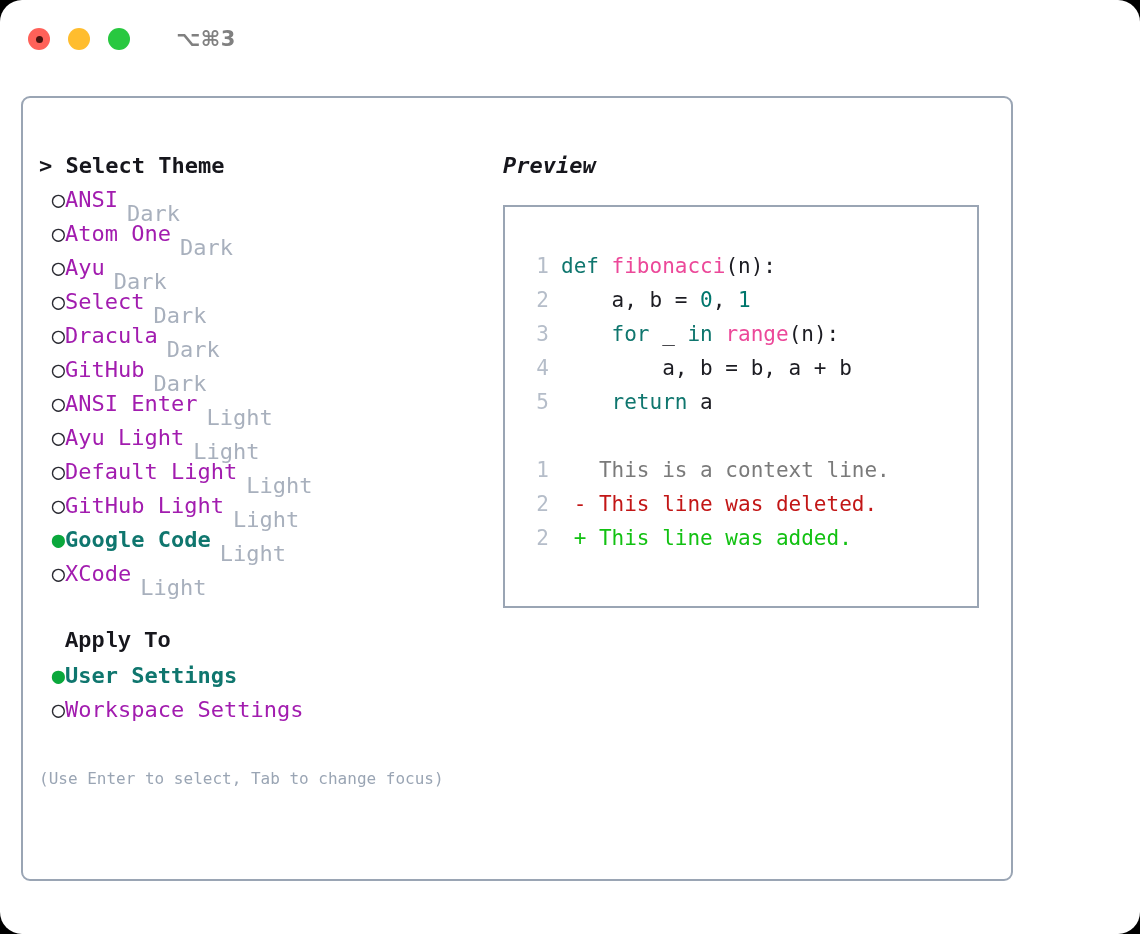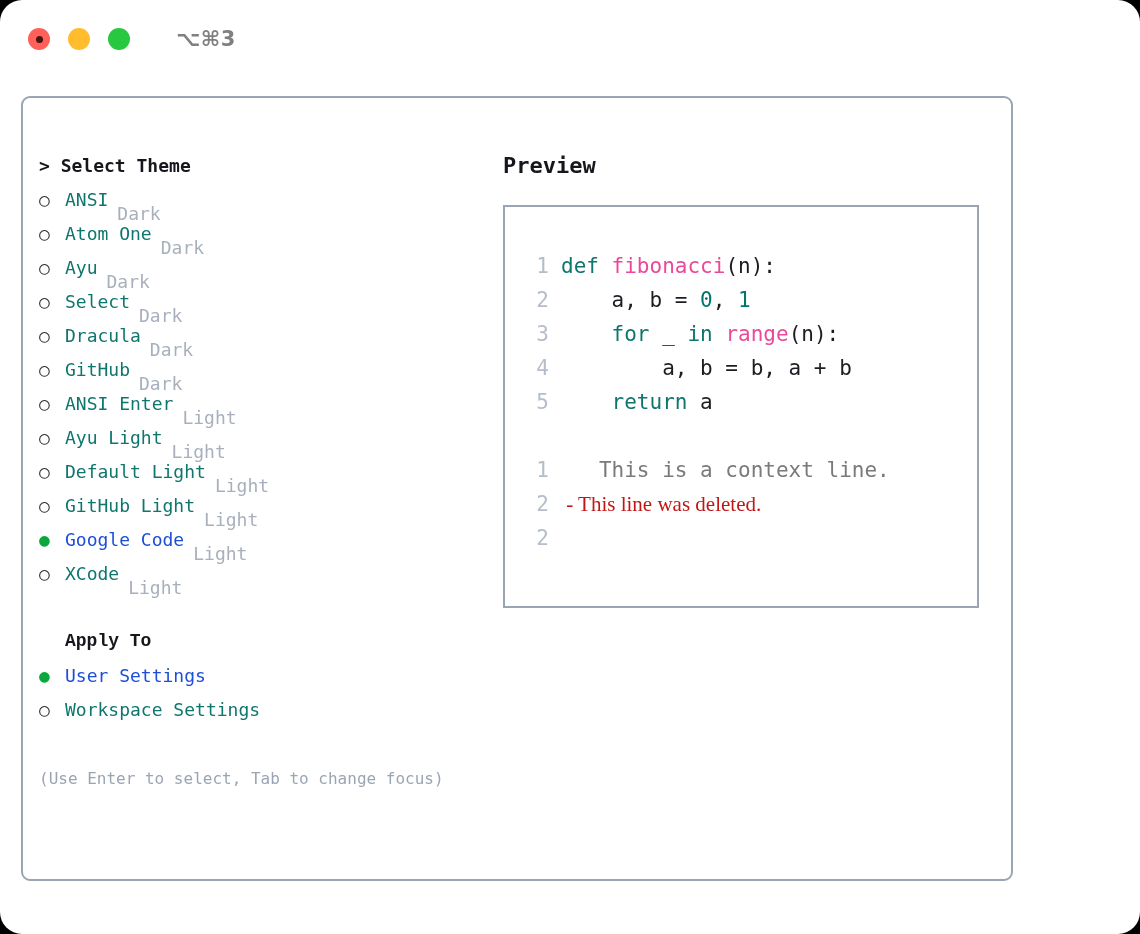--- a/index.html
+++ b/index.html
@@ -67,37 +67,38 @@
   
   #left-col {
     position: absolute;
     left: 16px; top: 50px;
     width: 440px;
   }
   .row {
     height: 34px;
     display: flex;
     align-items: center;
-    font-size: 18px;
+    font-size: 22px;
     white-space: pre;
     letter-spacing: 0px;
+    text-align: right;
   }
   .heading {
     font-weight: 700;
     color: #16161c;
   }
   .marker {
     display: inline-block;
     width: 26px;
     flex: none;
     color: #2b2b33;
   }
   .marker.sel { color: #0aa83c; }
-  .item-name { color: #0f766e; }
-  .item-name.selected { color: #1d4ed8; }
+  .item-name { color: #a21caf; }
+  .item-name.selected { color: #0f766e; font-weight: bold; }
   .item-tag {
     color: #a8b0bd;
     margin-left: 9px;
     margin-top: 28px;
   }
   .spacer { height: 34px; }
 
   #hint {
     position: absolute;
     left: 16px; top: 664px;
@@ -114,20 +115,21 @@
     left: 480px; top: 50px;
     width: 490px;
   }
   #preview-title {
     font-size: 22px;
     font-weight: 700;
     color: #16161c;
     height: 34px;
     display: flex;
     align-items: center;
+    font-style: italic;
   }
   #code-box {
     margin-top: 23px;
     width: 476px;
     height: 403px;
     border: 2px solid #9aa5b4;
     background: #ffffff;
     padding: 42px 0 0 18px;
   }
   .code-line {
@@ -143,21 +145,21 @@
     text-align: right;
     color: #b5bdc9;
     flex: none;
     margin-right: 12px;
   }
   .code-body { color: #1c1c22; }
   .kw  { color: #0f766e; }
   .fn  { color: #ec4899; }
   .num { color: #00766c; }
   .diff-ctx { color: #7a7a7a; }
-  .diff-del { color: #c21616; font-family: Liberation Serif, serif; }
+  .diff-del { color: #c21616; }
   .diff-add { color: #12c112; }
   .gap { height: 34px; }
 </style>
 </head>
 <body>
 
 <div id="window">
 
   <div id="titlebar">
     <span class="dot dot-red">
@@ -203,19 +205,19 @@
             <div class="code-line"><span class="lineno">1</span><span class="kw">def </span><span class="fn">fibonacci</span><span class="code-body">(n):</span></div>
             <div class="code-line"><span class="lineno">2</span><span class="code-body">    a, b = </span><span class="num">0</span><span class="code-body">, </span><span class="num">1</span></div>
             <div class="code-line"><span class="lineno">3</span><span class="code-body">    </span><span class="kw">for</span><span class="code-body"> _ </span><span class="kw">in</span><span class="code-body"> </span><span class="fn">range</span><span class="code-body">(n):</span></div>
             <div class="code-line"><span class="lineno">4</span><span class="code-body">        a, b = b, a + b</span></div>
             <div class="code-line"><span class="lineno">5</span><span class="code-body">    </span><span class="kw">return</span><span class="code-body"> a</span></div>
           </div>
         <div class="gap"></div>
         <div id="diff-lines">
             <div class="code-line"><span class="lineno">1</span><span class="diff-ctx">   This is a context line.</span></div>
             <div class="code-line"><span class="lineno">2</span><span class="diff-del"> - This line was deleted.</span></div>
-            <div class="code-line"><span class="lineno">2</span></div>
+            <div class="code-line"><span class="lineno">2</span><span class="diff-add"> + This line was added.</span></div>
           </div>
       </div>
     </div>
 
   </div>
 </div>
 
 </body></html>

